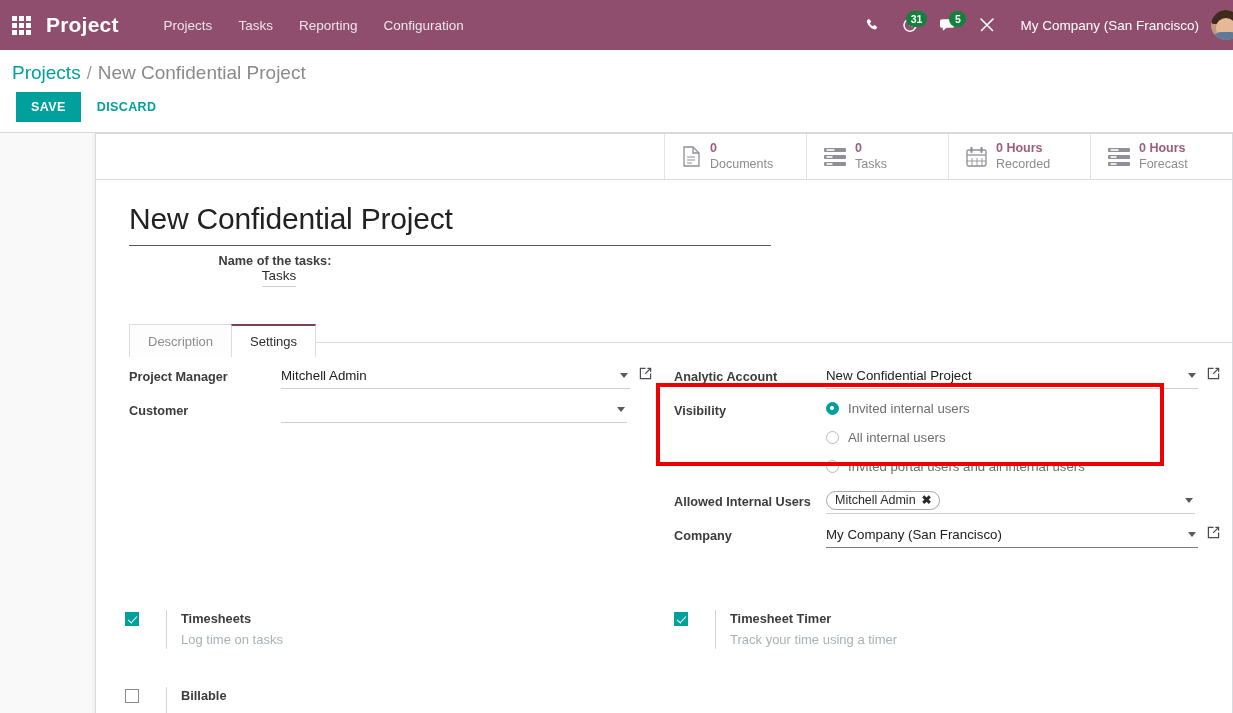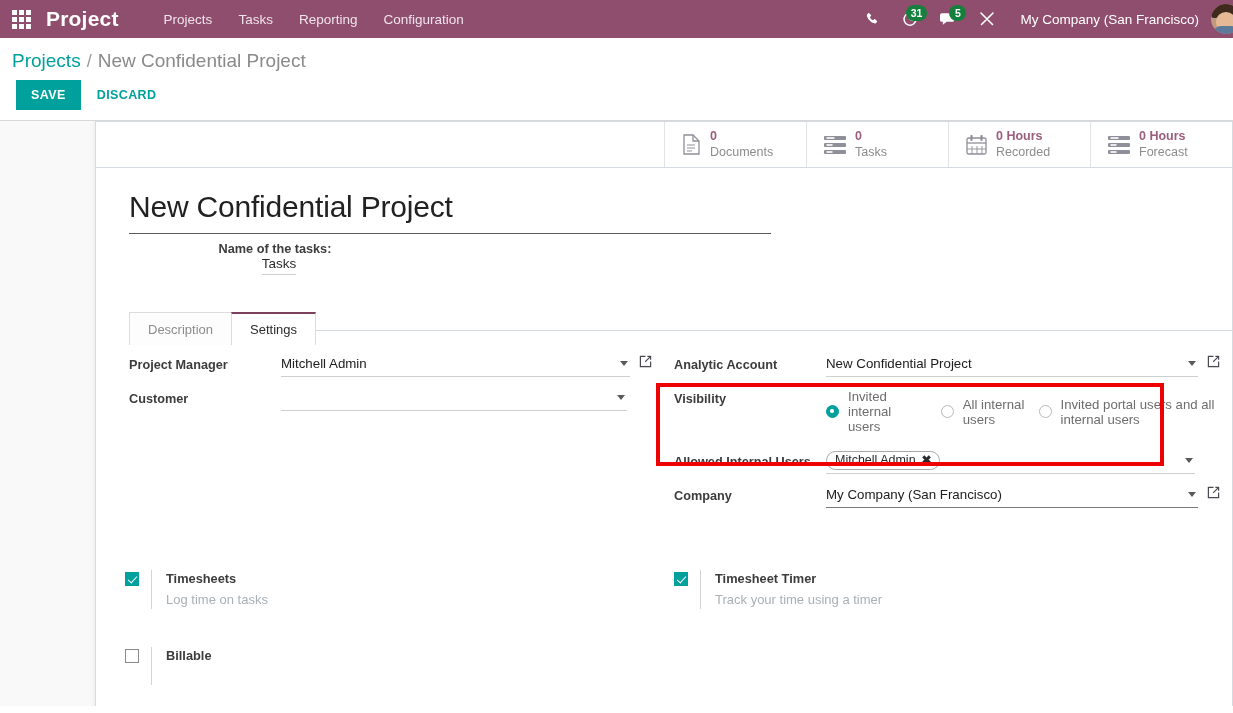--- a/index.html
+++ b/index.html
@@ -8,21 +8,21 @@
     margin: 0; padding: 0;
     width: 1233px; height: 713px;
     overflow: hidden;
     font-family: "Liberation Sans", sans-serif;
     background: #ffffff;
     -webkit-font-smoothing: antialiased;
   }
 
   
   .navbar {
-    height: 38px;
+    height: 50px;
     background: #8f4e6d;
     display: flex;
     align-items: center;
     padding: 0 0 0 4px;
     position: relative;
     color: #ffffff;
   }
   .apps-grid {
     width: 34px; height: 38px;
     display: flex; align-items: center; justify-content: center;
@@ -302,21 +302,21 @@
     border-radius: 11px;
     padding: 1px 7px 2px 8px;
     font-size: 12.5px;
     color: #2b2b2b;
     background: #ffffff;
     white-space: nowrap;
   }
   .chip .x { margin-left: 6px; font-size: 12px; cursor: pointer; font-weight: bold; color:#2b2b2b;}
 
   
-  .radio-group { display: flex; flex-direction: row; gap: 14px; padding-top: 2px; }
+  .radio-group { display: flex; flex-direction: column; gap: 14px; padding-top: 2px; }
   .radio-item { display: flex; align-items: center; cursor: pointer; }
   .radio {
     width: 13px; height: 13px;
     border-radius: 50%;
     border: 1.5px solid #b9b9b9;
     background: #ffffff;
     flex: 0 0 13px;
     margin-right: 9px;
     position: relative;
   }
@@ -374,21 +374,21 @@
     position: absolute;
     left: 4px; top: 1px;
     width: 4px; height: 8px;
     border: solid #ffffff;
     border-width: 0 1.8px 1.8px 0;
     transform: rotate(42deg);
   }
   .setting-body {
     border-left: 1px solid #d4d4d4;
     padding-left: 14px;
-    margin-left: 12px;
+    margin-left: 27px;
     line-height: 1.45;
     min-height: 38px;
   }
   .setting-name { font-size: 12.8px; font-weight: bold; color: #3c3c3c; }
   .setting-desc { font-size: 13px; color: #a9b0b6; margin-top: 2px; }
 </style>
 </head>
 <body>
 
 <div class="navbar">

